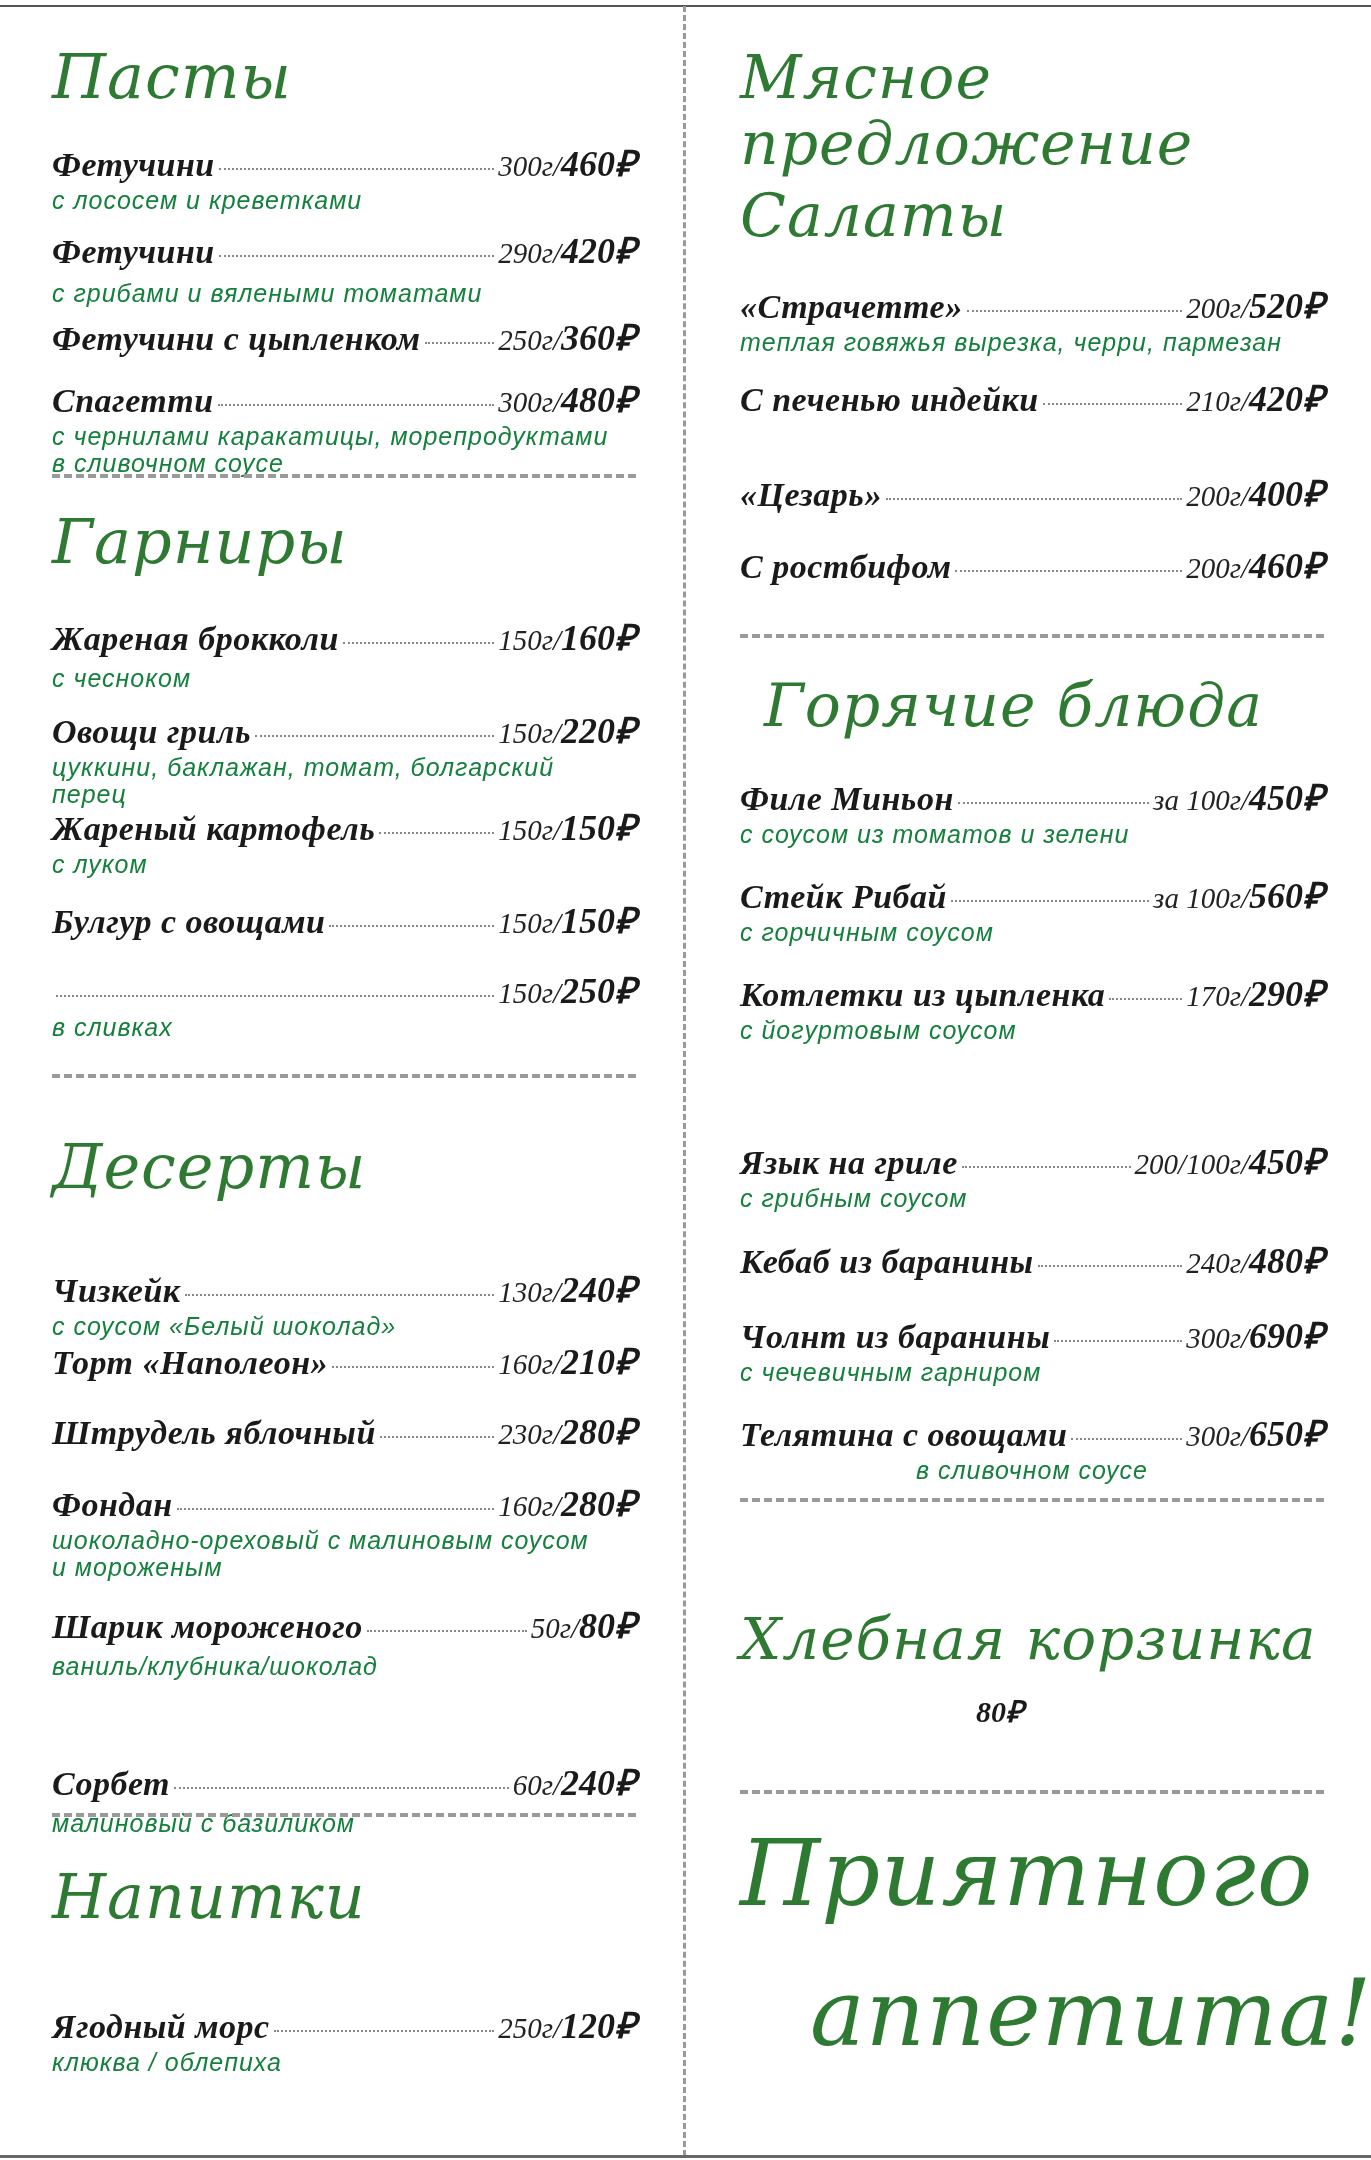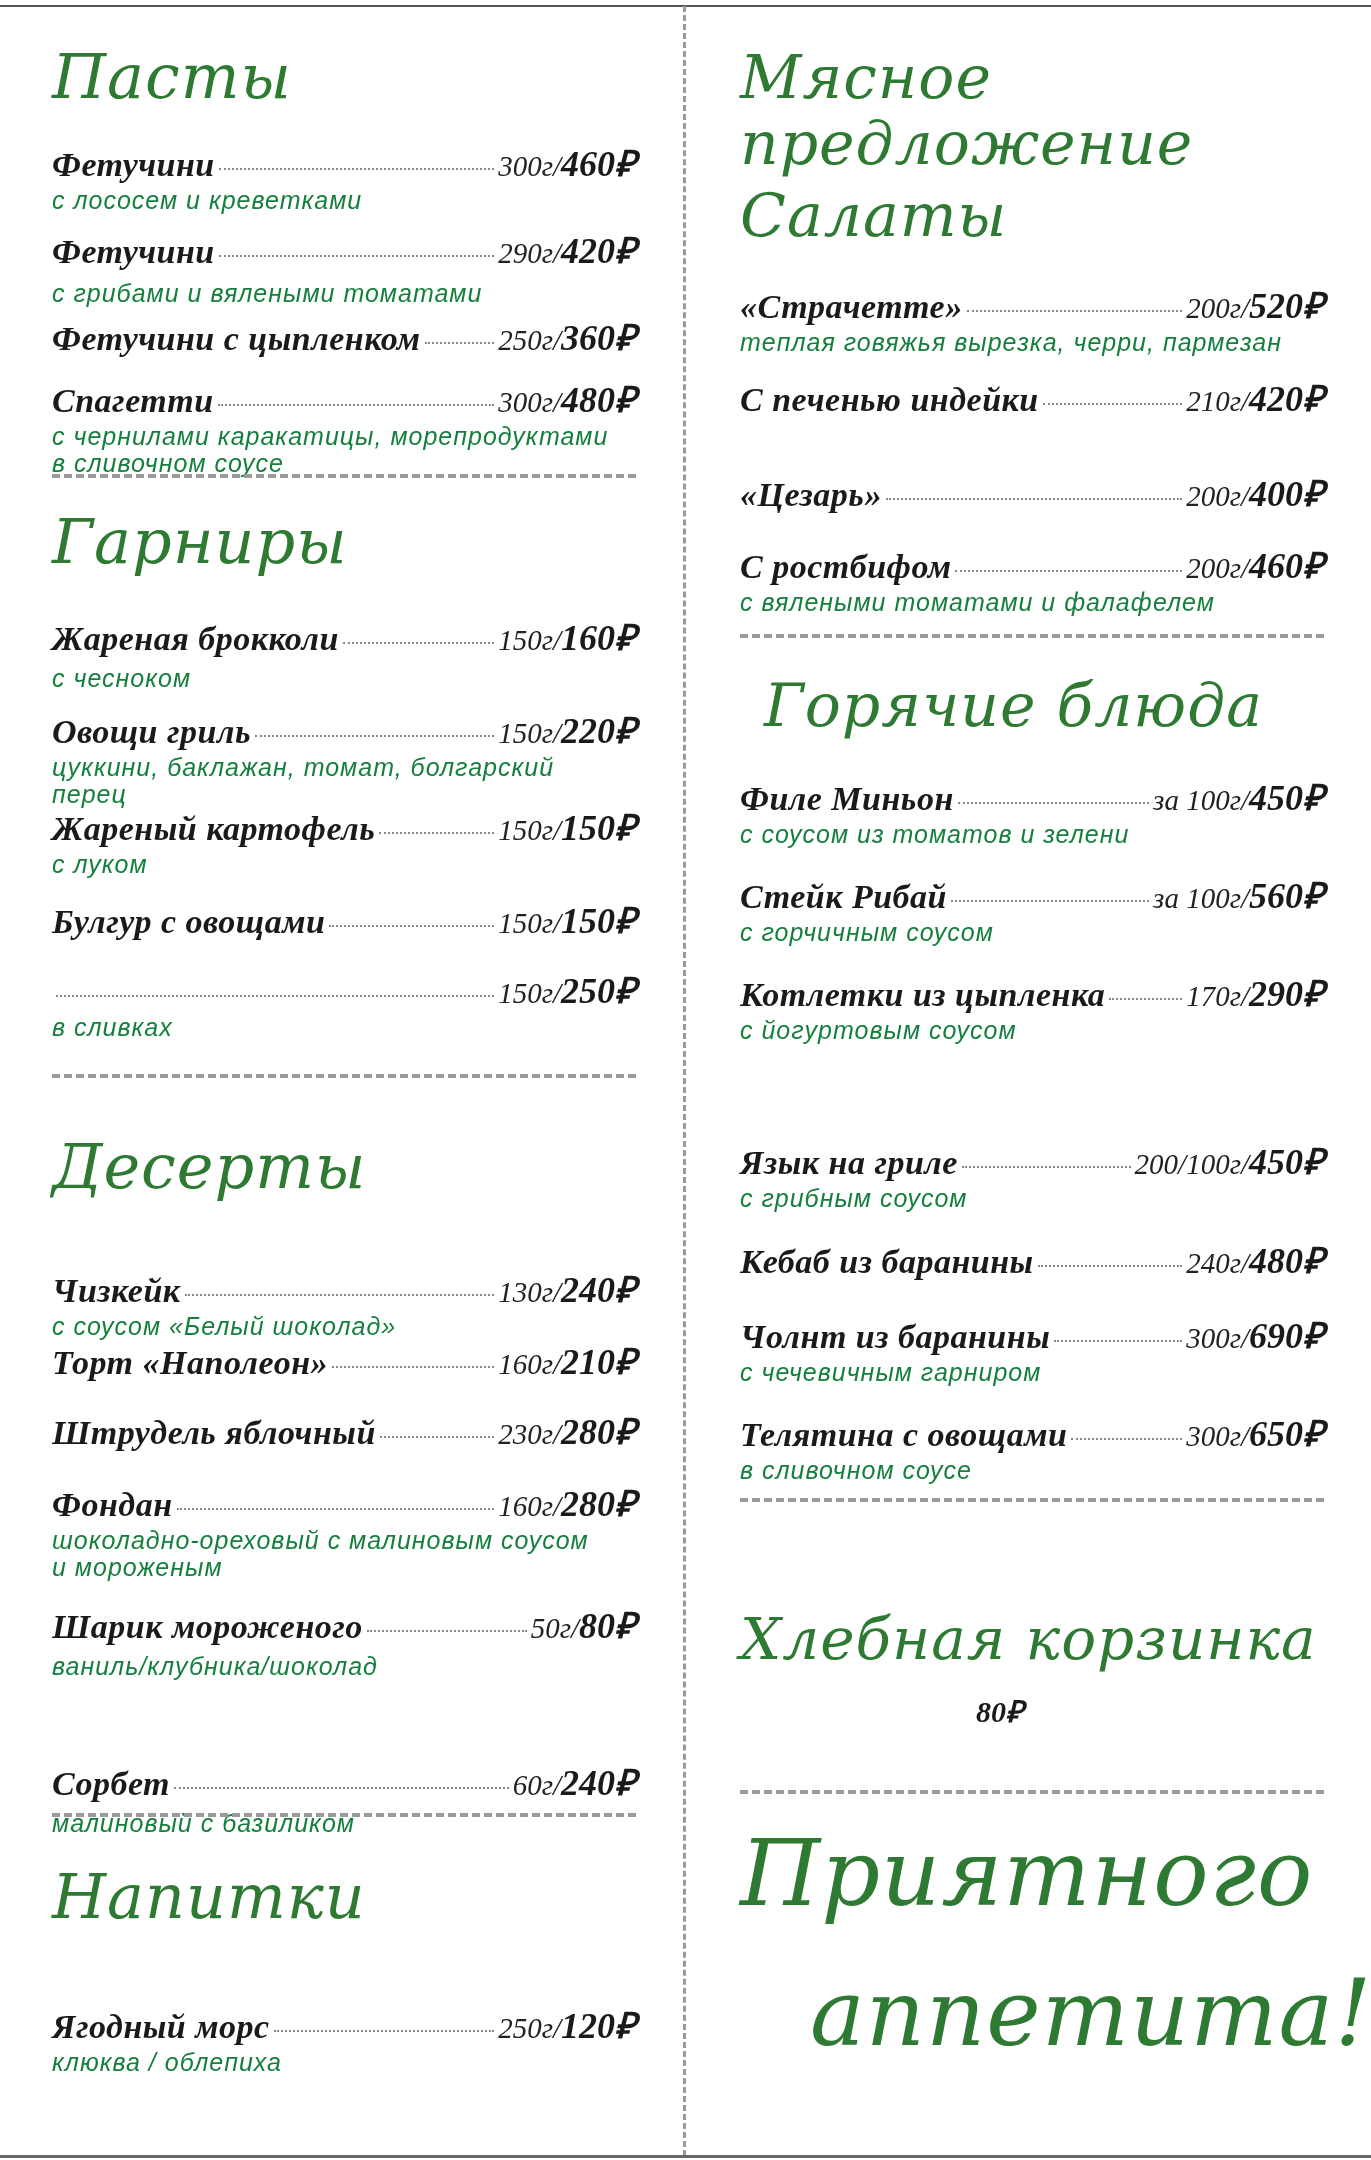--- a/index.html
+++ b/index.html
@@ -222,21 +222,20 @@
         <span class="price">400₽</span>
       </div>
   </div>
   <div class="item" style="top:540px;">
     <div class="row">
         <span class="name">С ростбифом</span>
         <span class="dots"></span>
         <span class="weight">200г/</span>
         <span class="price">460₽</span>
       </div>
-    <div class="desc">с вялеными томатами и фалафелем</div>
   </div>
   <div class="sep" style="top:634px;"></div>
 
   <div class="heading" style="top:670px; font-size:60px;margin-left:24px;">Горячие блюда</div>
 
   <div class="item" style="top:772px;">
     <div class="row">
         <span class="name">Филе Миньон</span>
         <span class="dots"></span>
         <span class="weight">за 100г/</span>
@@ -281,21 +280,21 @@
   </div>
   <div class="item" style="top:1310px;">
     <div class="row">
         <span class="name">Чолнт из баранины</span>
         <span class="dots"></span>
         <span class="weight">300г/</span>
         <span class="price">690₽</span>
       </div>
     <div class="desc">с чечевичным гарниром</div>
   </div>
-  <div class="item" style="top:1408px;">
+  <div class="item" style="top:1408px;text-align:center;">
     <div class="row">
         <span class="name">Телятина с овощами</span>
         <span class="dots"></span>
         <span class="weight">300г/</span>
         <span class="price">650₽</span>
       </div>
     <div class="desc">в сливочном соусе</div>
   </div>
   <div class="sep" style="top:1498px;"></div>
 

